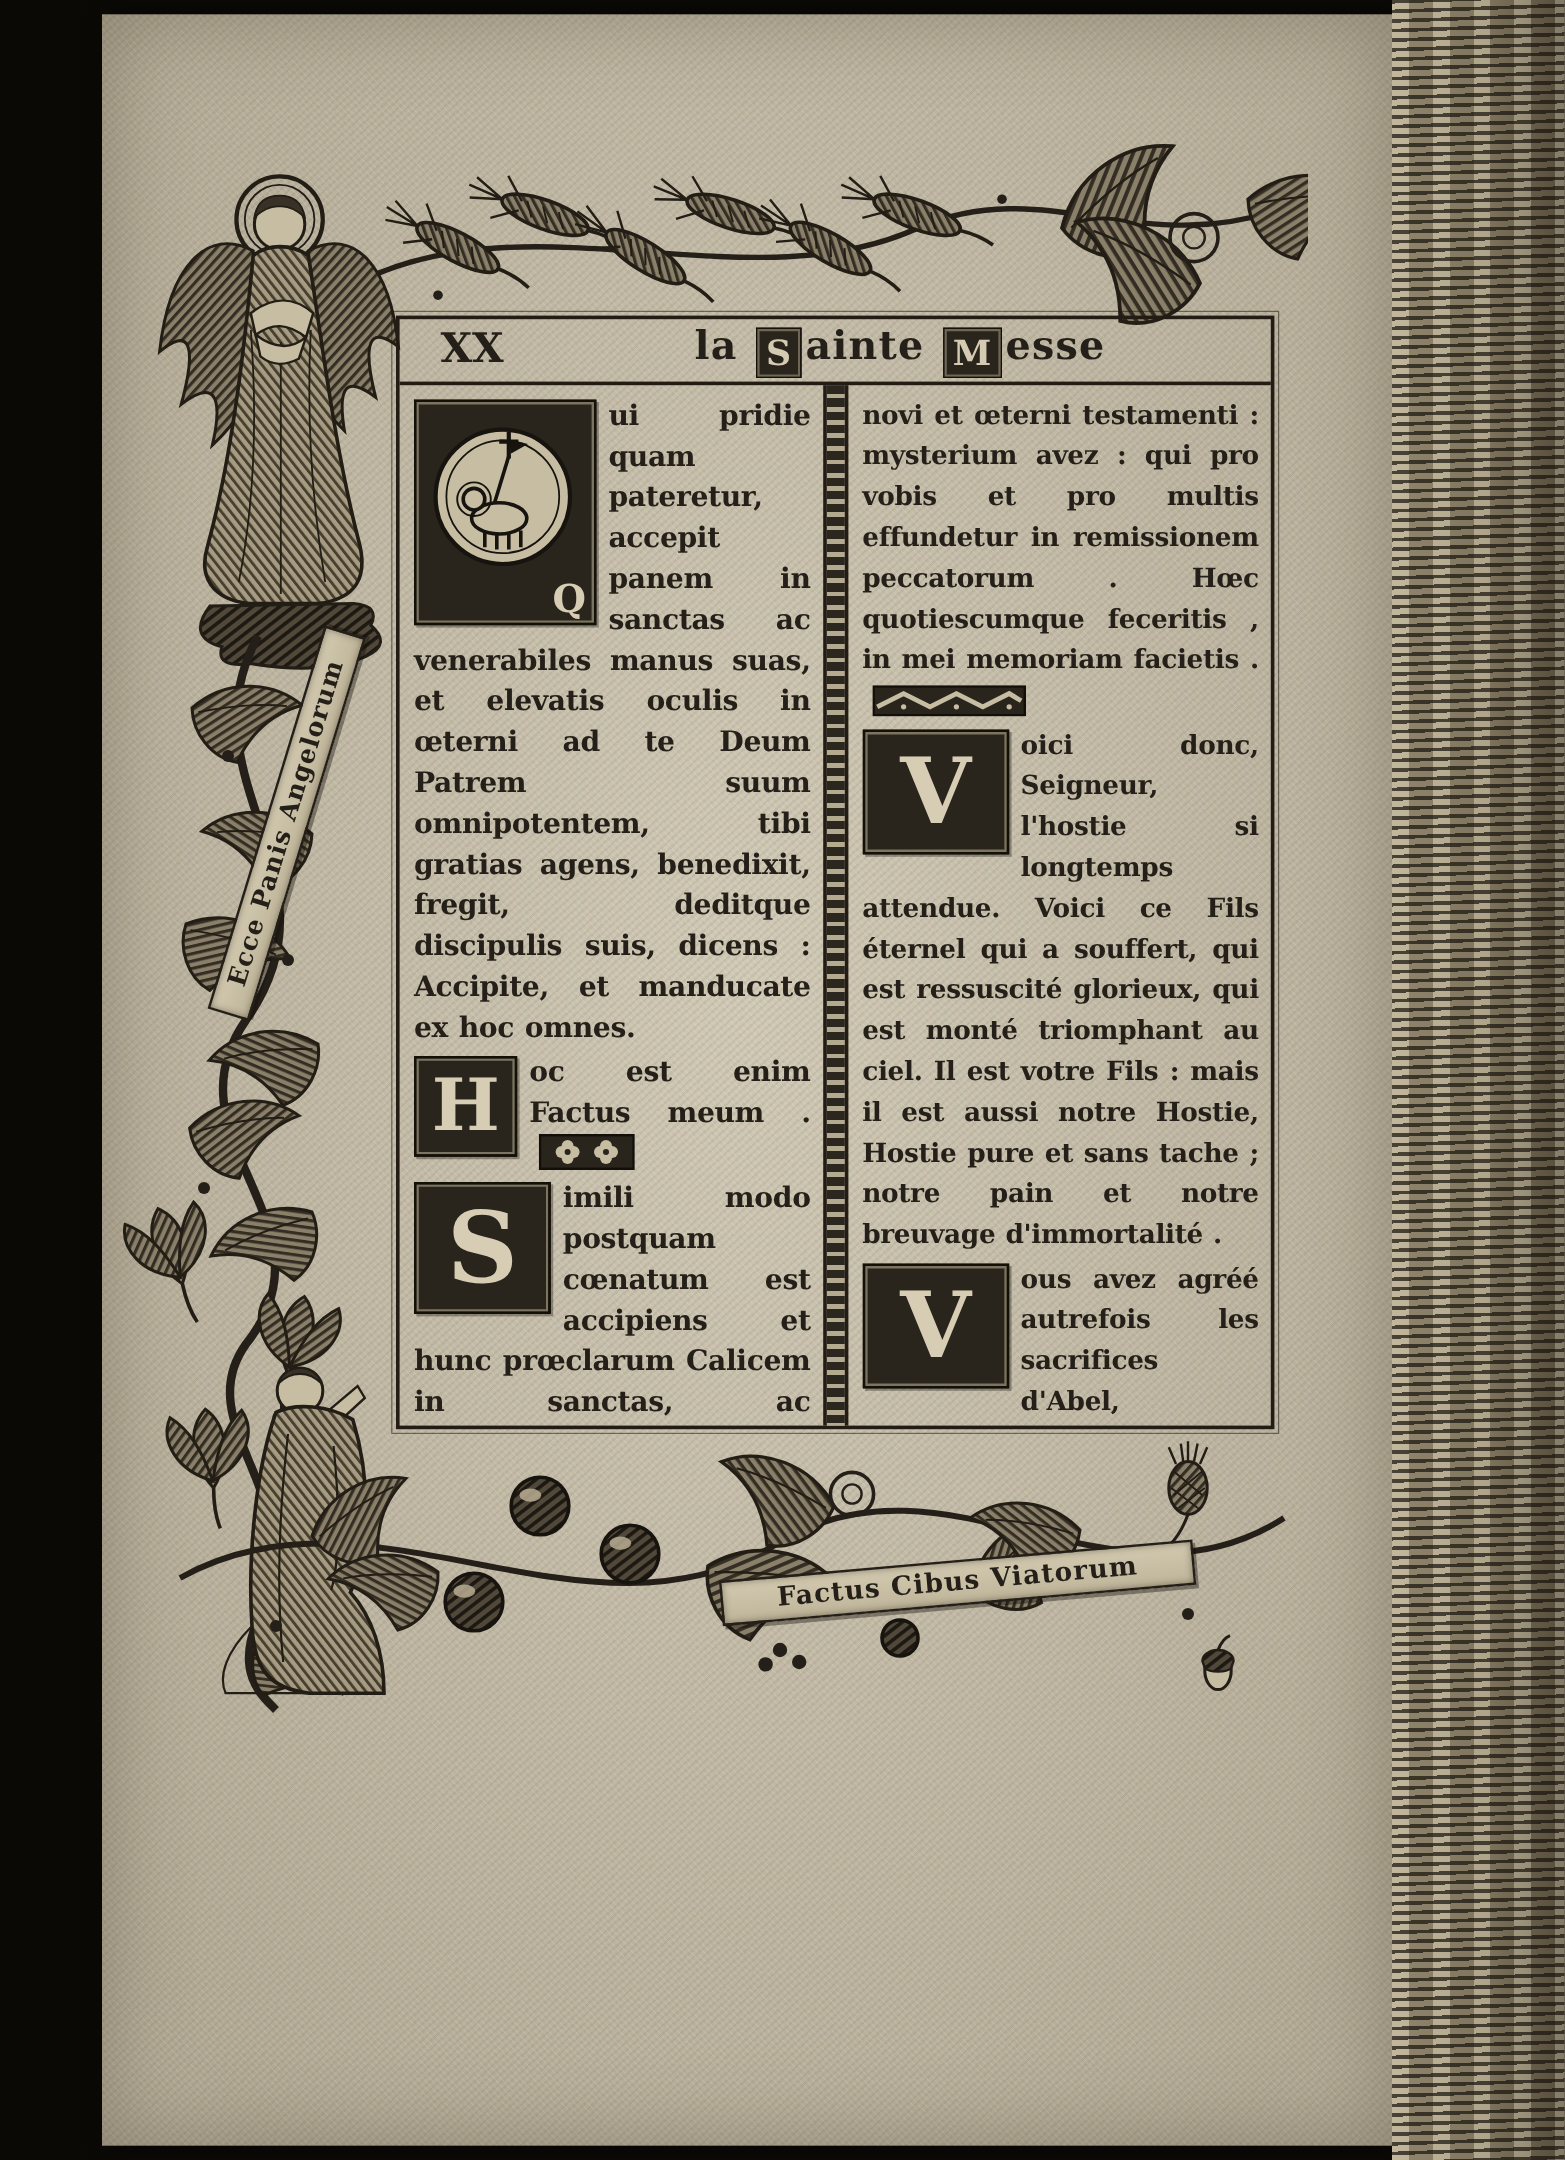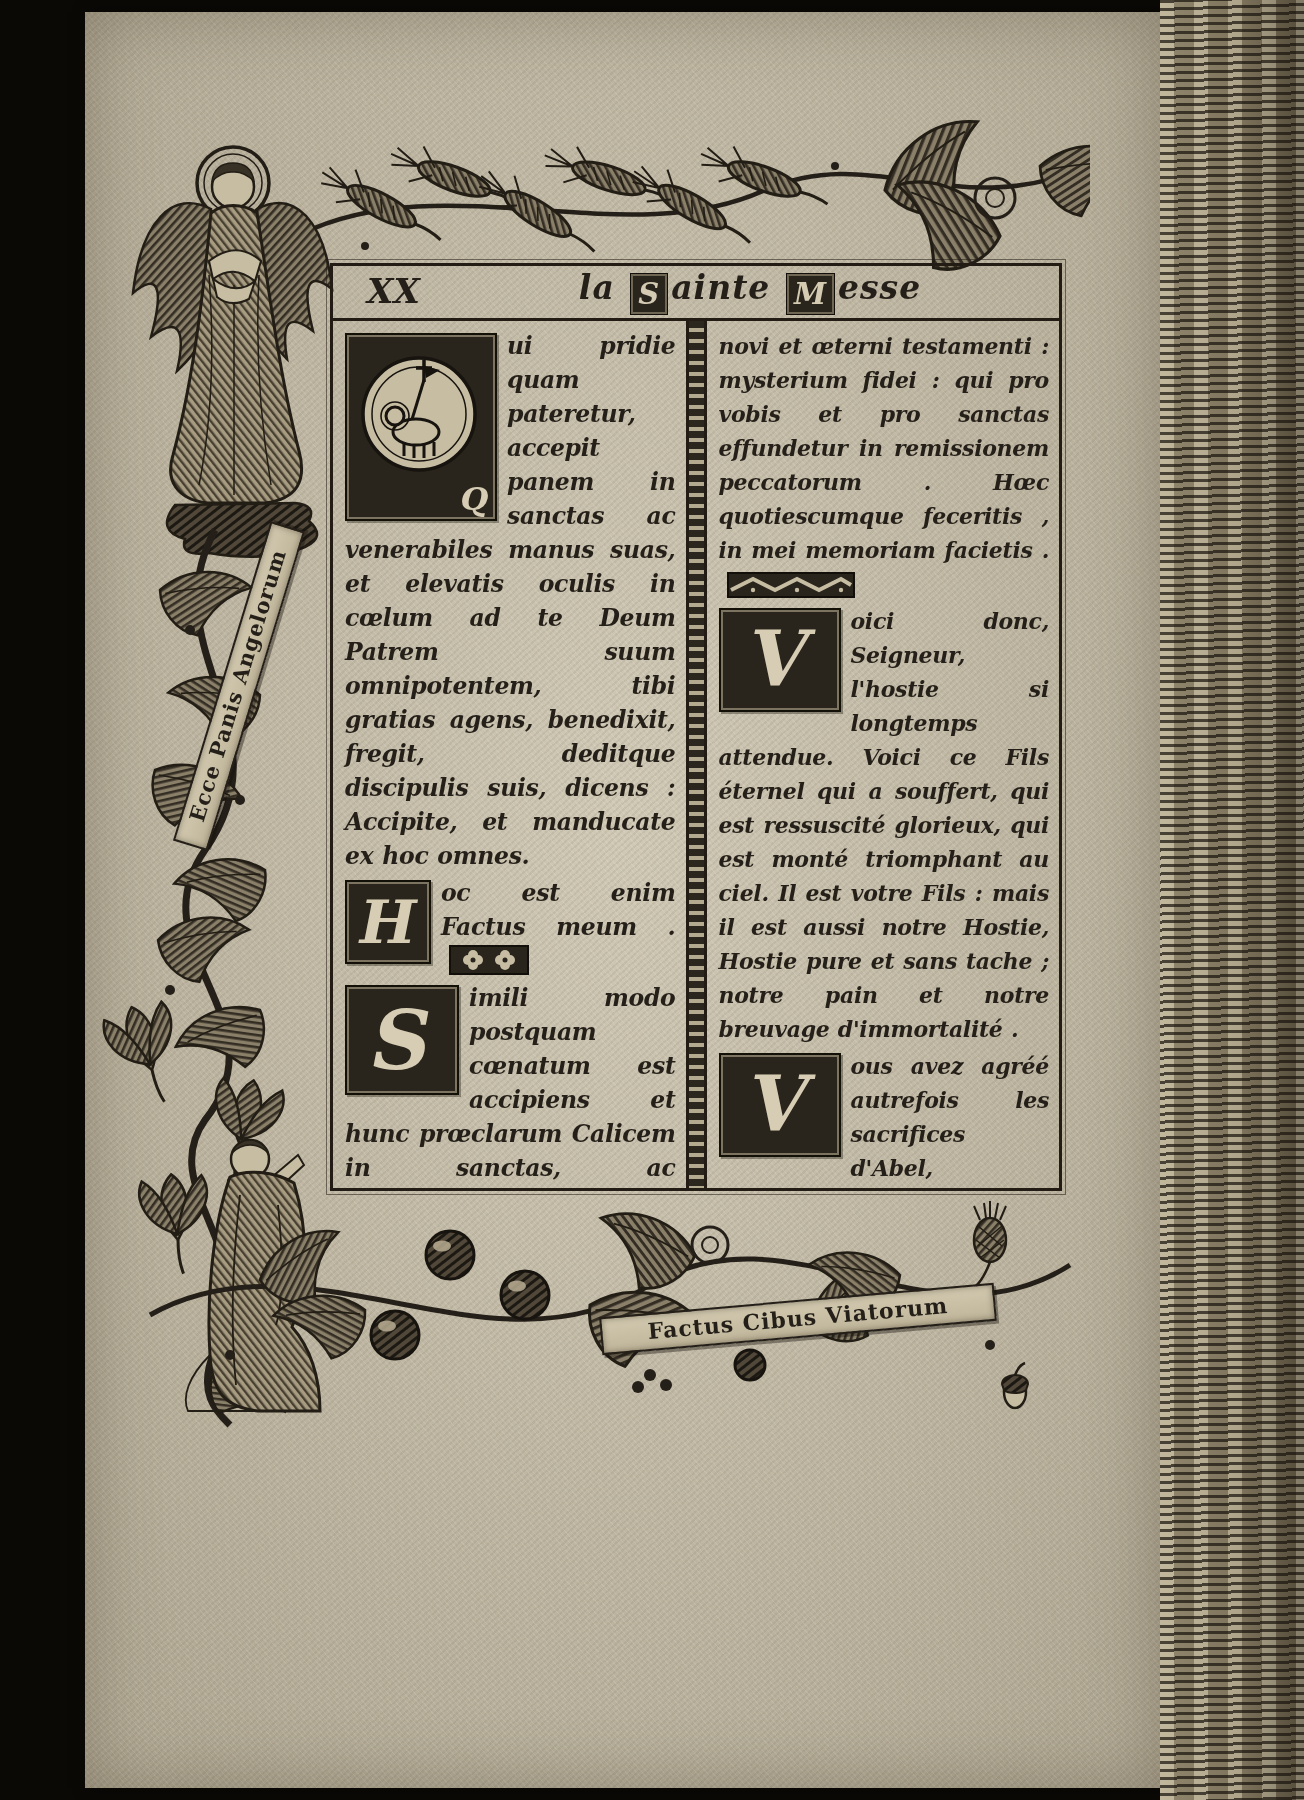--- a/index.html
+++ b/index.html
@@ -15,21 +15,21 @@
         box-shadow:6px 0 16px rgba(0,0,0,.5), inset 0 0 70px rgba(70,58,40,.35);}
   .fore-edge{position:absolute;left:1160px;top:0;width:144px;height:1800px;
         background-color:#a99e82;
         background-image:
           repeating-linear-gradient(178deg, rgba(25,20,14,.72) 0 3px, rgba(0,0,0,0) 3px 8px),
           repeating-linear-gradient(90deg, rgba(223,215,192,.28) 0 14px, rgba(58,48,34,.30) 14px 34px),
           linear-gradient(90deg,#b6ab8e,#9c9176 55%,#5f5744);}
   
   .frame{position:absolute;left:330px;top:263px;width:732px;height:928px;
          border:3px solid #221c14;outline:1px solid rgba(34,28,20,.55);outline-offset:3px;
-         box-sizing:border-box;font-style:italic;}
+         box-sizing:border-box;}
   .frame-header{position:relative;height:52px;border-bottom:3px solid #221c14;}
   .pageno{position:absolute;left:34px;top:5px;font-size:34px;font-weight:700;color:#241f18;}
   .title{position:absolute;left:108px;right:0;top:2px;text-align:center;font-size:33px;
          font-weight:700;color:#241f18;letter-spacing:1px;white-space:nowrap;}
   .tini{display:inline-block;background:#29241c;color:#d4cbb2;border:1px solid #120f0b;
         padding:0 7px;margin:0 3px;font-size:29px;line-height:40px;vertical-align:-5px;
         box-shadow:inset 0 0 0 2px #6f6753;}
   .cols{position:absolute;left:0;right:0;top:55px;bottom:0;display:flex;}
   .col{flex:1 1 0;padding:8px 10px 4px 12px;overflow:hidden;}
   .col-left{font-size:23.5px;line-height:34px;}
@@ -224,21 +224,21 @@
               <circle cx="65" cy="72" r="47" fill="none" stroke="#17130e" stroke-width="1.5"></circle>
               <path d="M70,18 v22 M62,26 h16" stroke="#17130e" stroke-width="3.5" fill="none"></path>
               <path d="M70,38 L56,84" stroke="#17130e" stroke-width="3" fill="none"></path>
               <path d="M70,24 l16,4 -14,8 Z" fill="#17130e"></path>
               <ellipse cx="62" cy="90" rx="23" ry="13" fill="#c6bda3" stroke="#17130e" stroke-width="3"></ellipse>
               <circle cx="41" cy="74" r="9" fill="#c6bda3" stroke="#17130e" stroke-width="3"></circle>
               <circle cx="41" cy="74" r="14" fill="none" stroke="#17130e" stroke-width="1.6"></circle>
               <path d="M50,100 v14 M60,102 v14 M70,102 v14 M80,100 v14" stroke="#17130e" stroke-width="3"></path>
             </svg>
             <span class="q-letter">Q</span>
-          </span><span>ui pridie quam pateretur, accepit panem in sanctas ac venerabiles manus suas, et elevatis oculis in cœlum ad te Deum Patrem suum omnipotentem, tibi gratias agens, benedixit, fregit, deditque discipulis suis, dicens : Accipite, et manducate ex hoc omnes.</span>
+          </span><span>ui pridie quam pateretur, accepit panem in sanctas ac venerabiles manus suas, et elevatis oculis in œterni ad te Deum Patrem suum omnipotentem, tibi gratias agens, benedixit, fregit, deditque discipulis suis, dicens : Accipite, et manducate ex hoc omnes.</span>
         </p>
         <p class="para">
           <span class="dropcap dc-h">H</span><span>oc est enim Factus meum .</span><svg class="orn" width="80" height="30" viewBox="0 0 80 30">
             <rect x="1" y="1" width="78" height="28" fill="#29241c" stroke="#120f0b" stroke-width="2"></rect>
             <g fill="#c6bda3">
                 <circle cx="24" cy="10" r="5"></circle>
                 <circle cx="24" cy="20" r="5"></circle>
                 <circle cx="19" cy="15" r="5"></circle>
                 <circle cx="29" cy="15" r="5"></circle>
             <circle cx="56" cy="10" r="5"></circle>
@@ -253,21 +253,21 @@
         <p class="para">
           <span class="dropcap dc-s">S</span><span>imili modo postquam cœnatum est accipiens et hunc prœclarum Calicem in sanctas, ac venerabiles manus suas : item tibi gratias agens, benedixit deditque discipulis suis dicens: Accipite, et bibite ex eo omnes.</span>
         </p>
 
       </div>
 
       <div class="divider"></div>
 
       <div class="col col-right">
         <p class="para">
-          <span>novi et œterni testamenti : mysterium fidei : qui pro vobis et pro sanctas effundetur in remissionem peccatorum . Hœc quotiescumque feceritis , in mei memoriam facietis .</span><svg class="orn" width="128" height="26" viewBox="0 0 128 26">
+          <span>novi et œterni testamenti : mysterium avez : qui pro vobis et pro multis effundetur in remissionem peccatorum . Hœc quotiescumque feceritis , in mei memoriam facietis .</span><svg class="orn" width="128" height="26" viewBox="0 0 128 26">
             <rect x="1" y="1" width="126" height="24" fill="#29241c" stroke="#120f0b" stroke-width="2"></rect>
             <path d="M4,18 L26,7 L48,18 L70,7 L92,18 L114,7 L124,13" stroke="#c6bda3" stroke-width="4" fill="none"></path>
             <g fill="#c6bda3">
                 <circle cx="26" cy="18" r="2.2"></circle>
                 <circle cx="70" cy="18" r="2.2"></circle>
                 <circle cx="114" cy="18" r="2.2"></circle>
               </g>
           </svg>
         </p>
         <p class="para">

